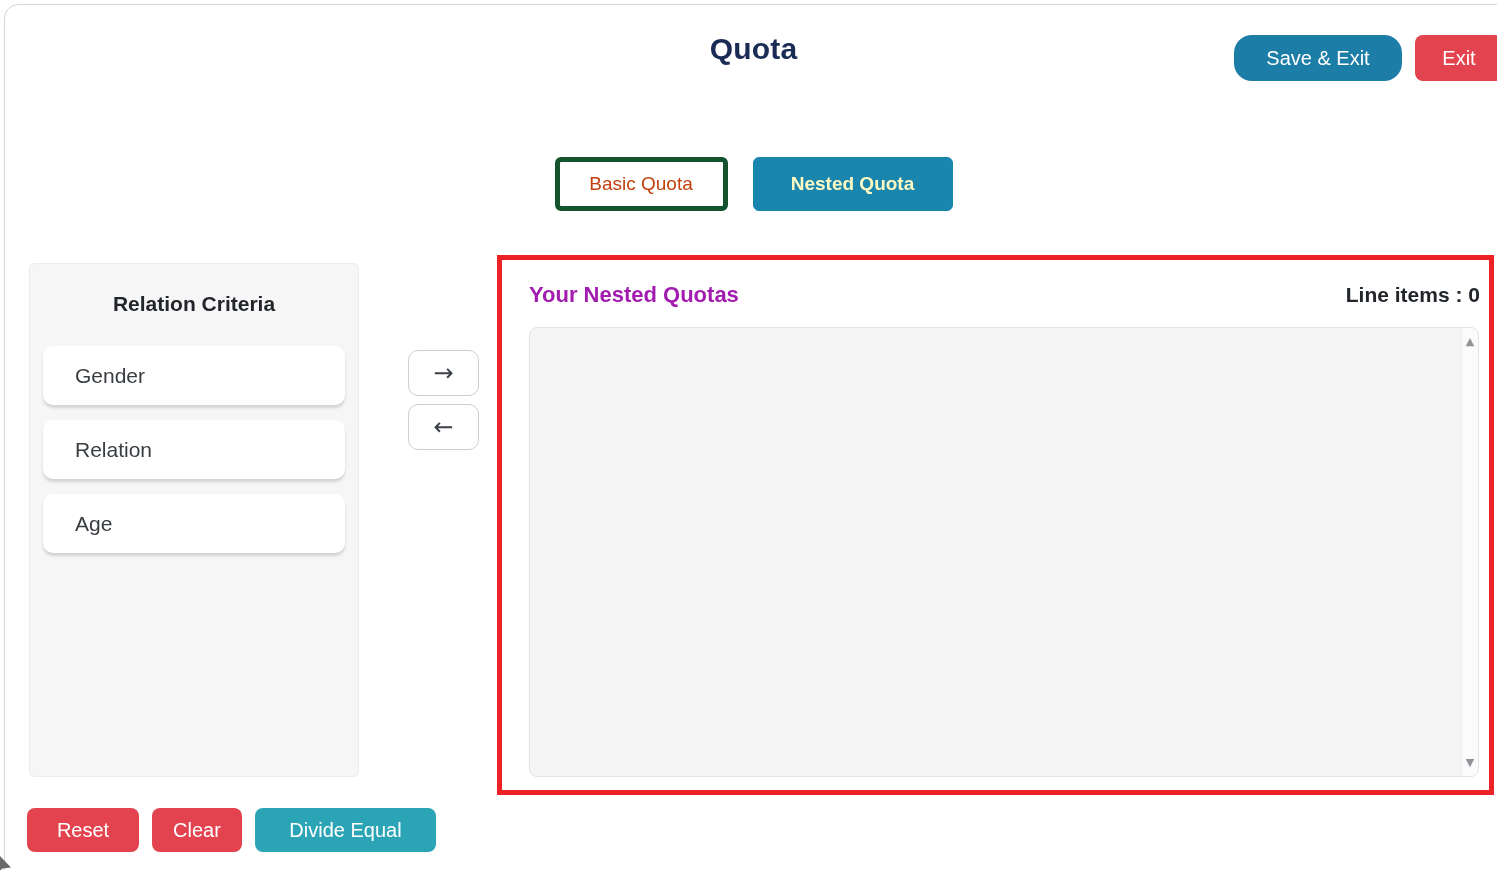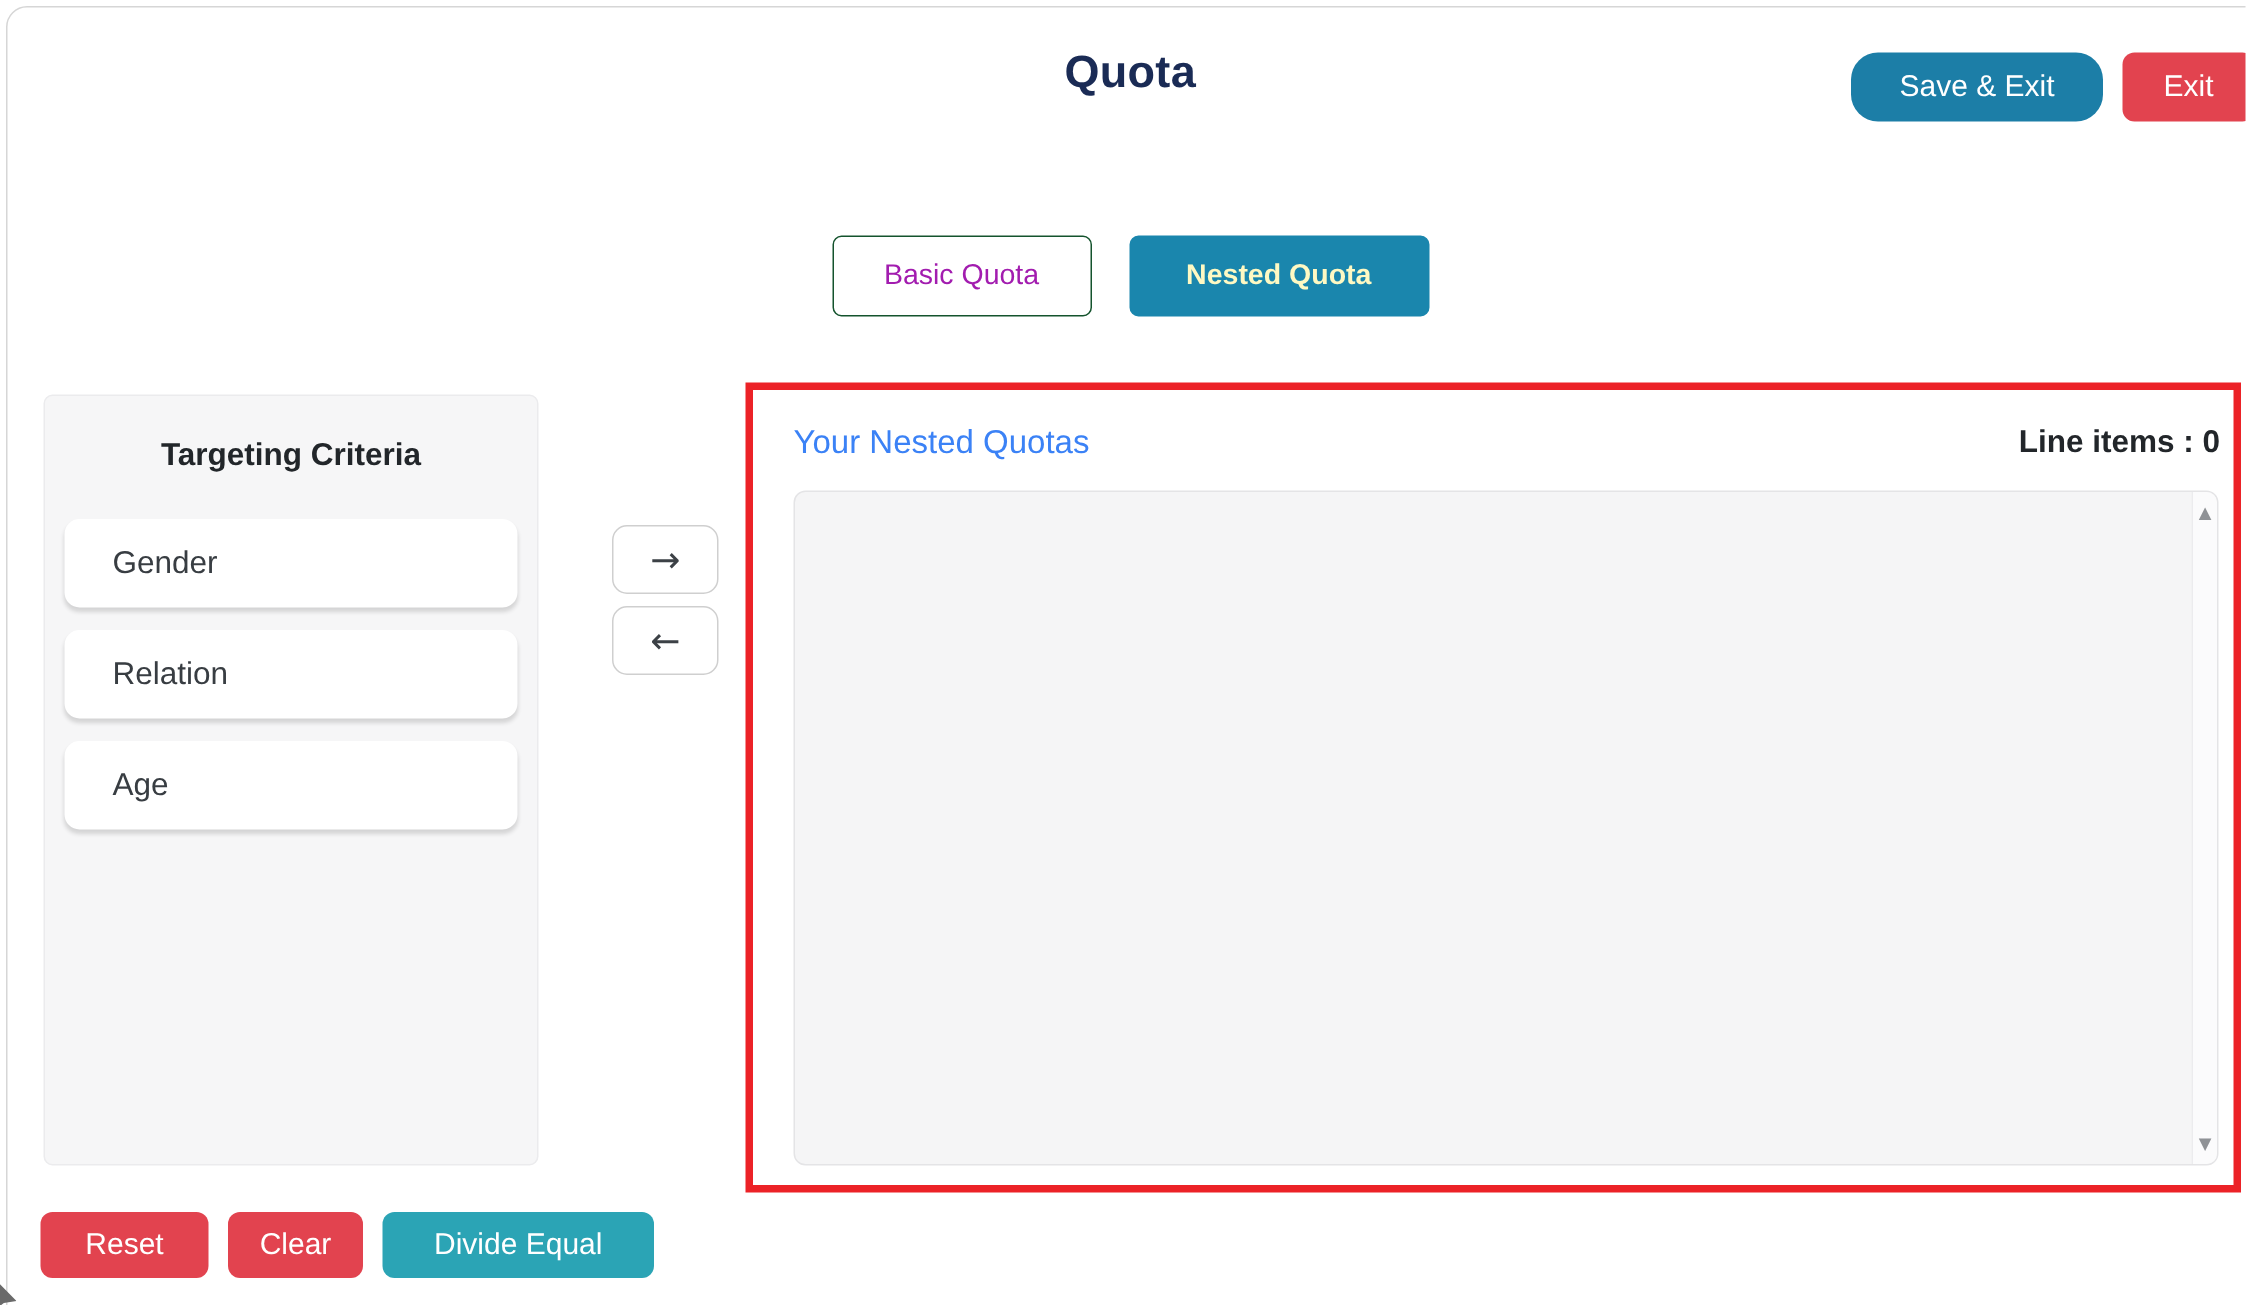--- a/index.html
+++ b/index.html
@@ -40,23 +40,23 @@
   .btn-save-exit { width: 168px; height: 46px; border-radius: 18px; }
   .btn-exit { width: 88px; height: 46px; }
   
   .tabs {
     position: absolute; top: 152px; left: 0; width: 1497px;
     display: flex; justify-content: center; gap: 25px;
   }
   .tab {
     height: 54px;
     background: #ffffff;
-    border: 1px solid #14532d;
+    border: 5px solid #14532d;
     border-radius: 6px;
-    color: #a21caf; font-size: 19px;
+    color: #c2410c; font-size: 19px;
     font-family: "Liberation Sans", sans-serif;
     cursor: pointer;
     display: flex; align-items: center; justify-content: center;
   }
   .tab-basic  { width: 173px; }
   .tab-group  { width: 185px; }
   .tab-nested { width: 200px; }
   .tab.active {
     background: #1a86ad; border: 1px solid #1a86ad;
     color: #fef9c3; font-weight: bold;
@@ -105,21 +105,21 @@
     position: absolute; left: 492px; top: 250px;
     width: 997px; height: 540px;
     border: 5px solid #ec2227;
     background: #ffffff;
   }
   .panel-header {
     position: absolute; left: 0; top: 0; width: 100%;
     display: flex; justify-content: space-between; align-items: center;
     padding: 22px 9px 0 27px;
   }
-  .panel-title { font-size: 22px; font-weight: normal; color: #3b82f6; }
+  .panel-title { font-size: 22px; font-weight: bold; color: #a21caf; }
   .line-items  { font-size: 21px; font-weight: bold; color: #22262a; white-space: pre; }
   .scroll-area {
     position: absolute; left: 27px; top: 67px;
     width: 950px; height: 450px;
     background: #f5f5f6;
     border: 1px solid #e4e4e6;
     border-radius: 8px;
     overflow: hidden;
   }
   .scrollbar {
@@ -166,21 +166,21 @@
     <button class="btn teal btn-save-exit">Save &amp; Exit</button>
     <button class="btn red btn-exit">Exit</button>
   </div>
 
   <nav class="tabs">
     <button class="tab tab-basic">Basic Quota</button>
     <button class="tab tab-nested active">Nested Quota</button>
   </nav>
 
   <aside class="targeting-panel">
-    <h2 class="targeting-title">Targeting Criteria</h2>
+    <h2 class="targeting-title">Relation Criteria</h2>
     <div class="targeting-items">
       <div class="titem">Gender</div>
       <div class="titem">Relation</div>
       <div class="titem">Age</div>
     </div>
   </aside>
 
   <div class="transfer">
     <button class="arrow-btn">
       <span>→</span>

